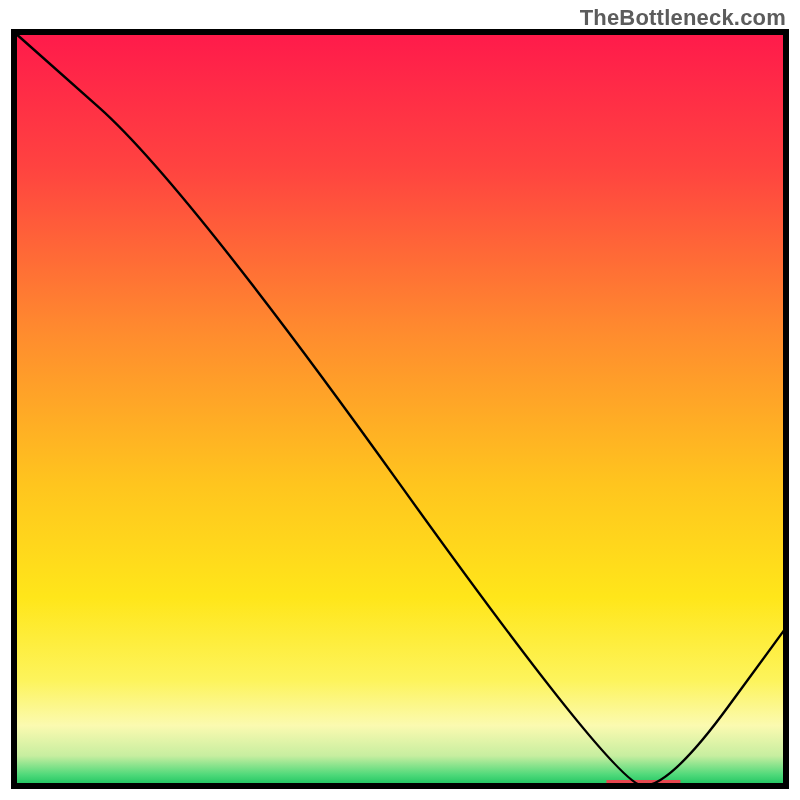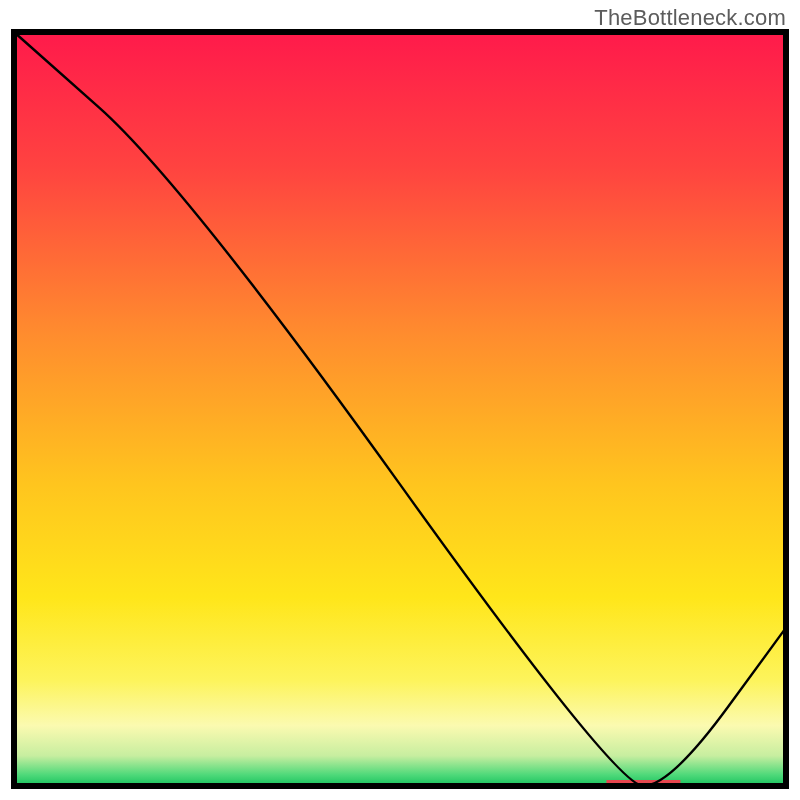--- a/index.html
+++ b/index.html
@@ -13,21 +13,21 @@
   .container {
     position: relative;
     width: 800px;
     height: 800px;
   }
   .watermark {
     position: absolute;
     top: 5px;
     right: 14px;
     font-size: 22px;
-    font-weight: normal;
+    font-weight: bold;
     color: #5c5c5c;
     letter-spacing: 0.2px;
     text-align: center;
   }
   svg {
     display: block;
   }
 </style>
 </head>
 <body>

